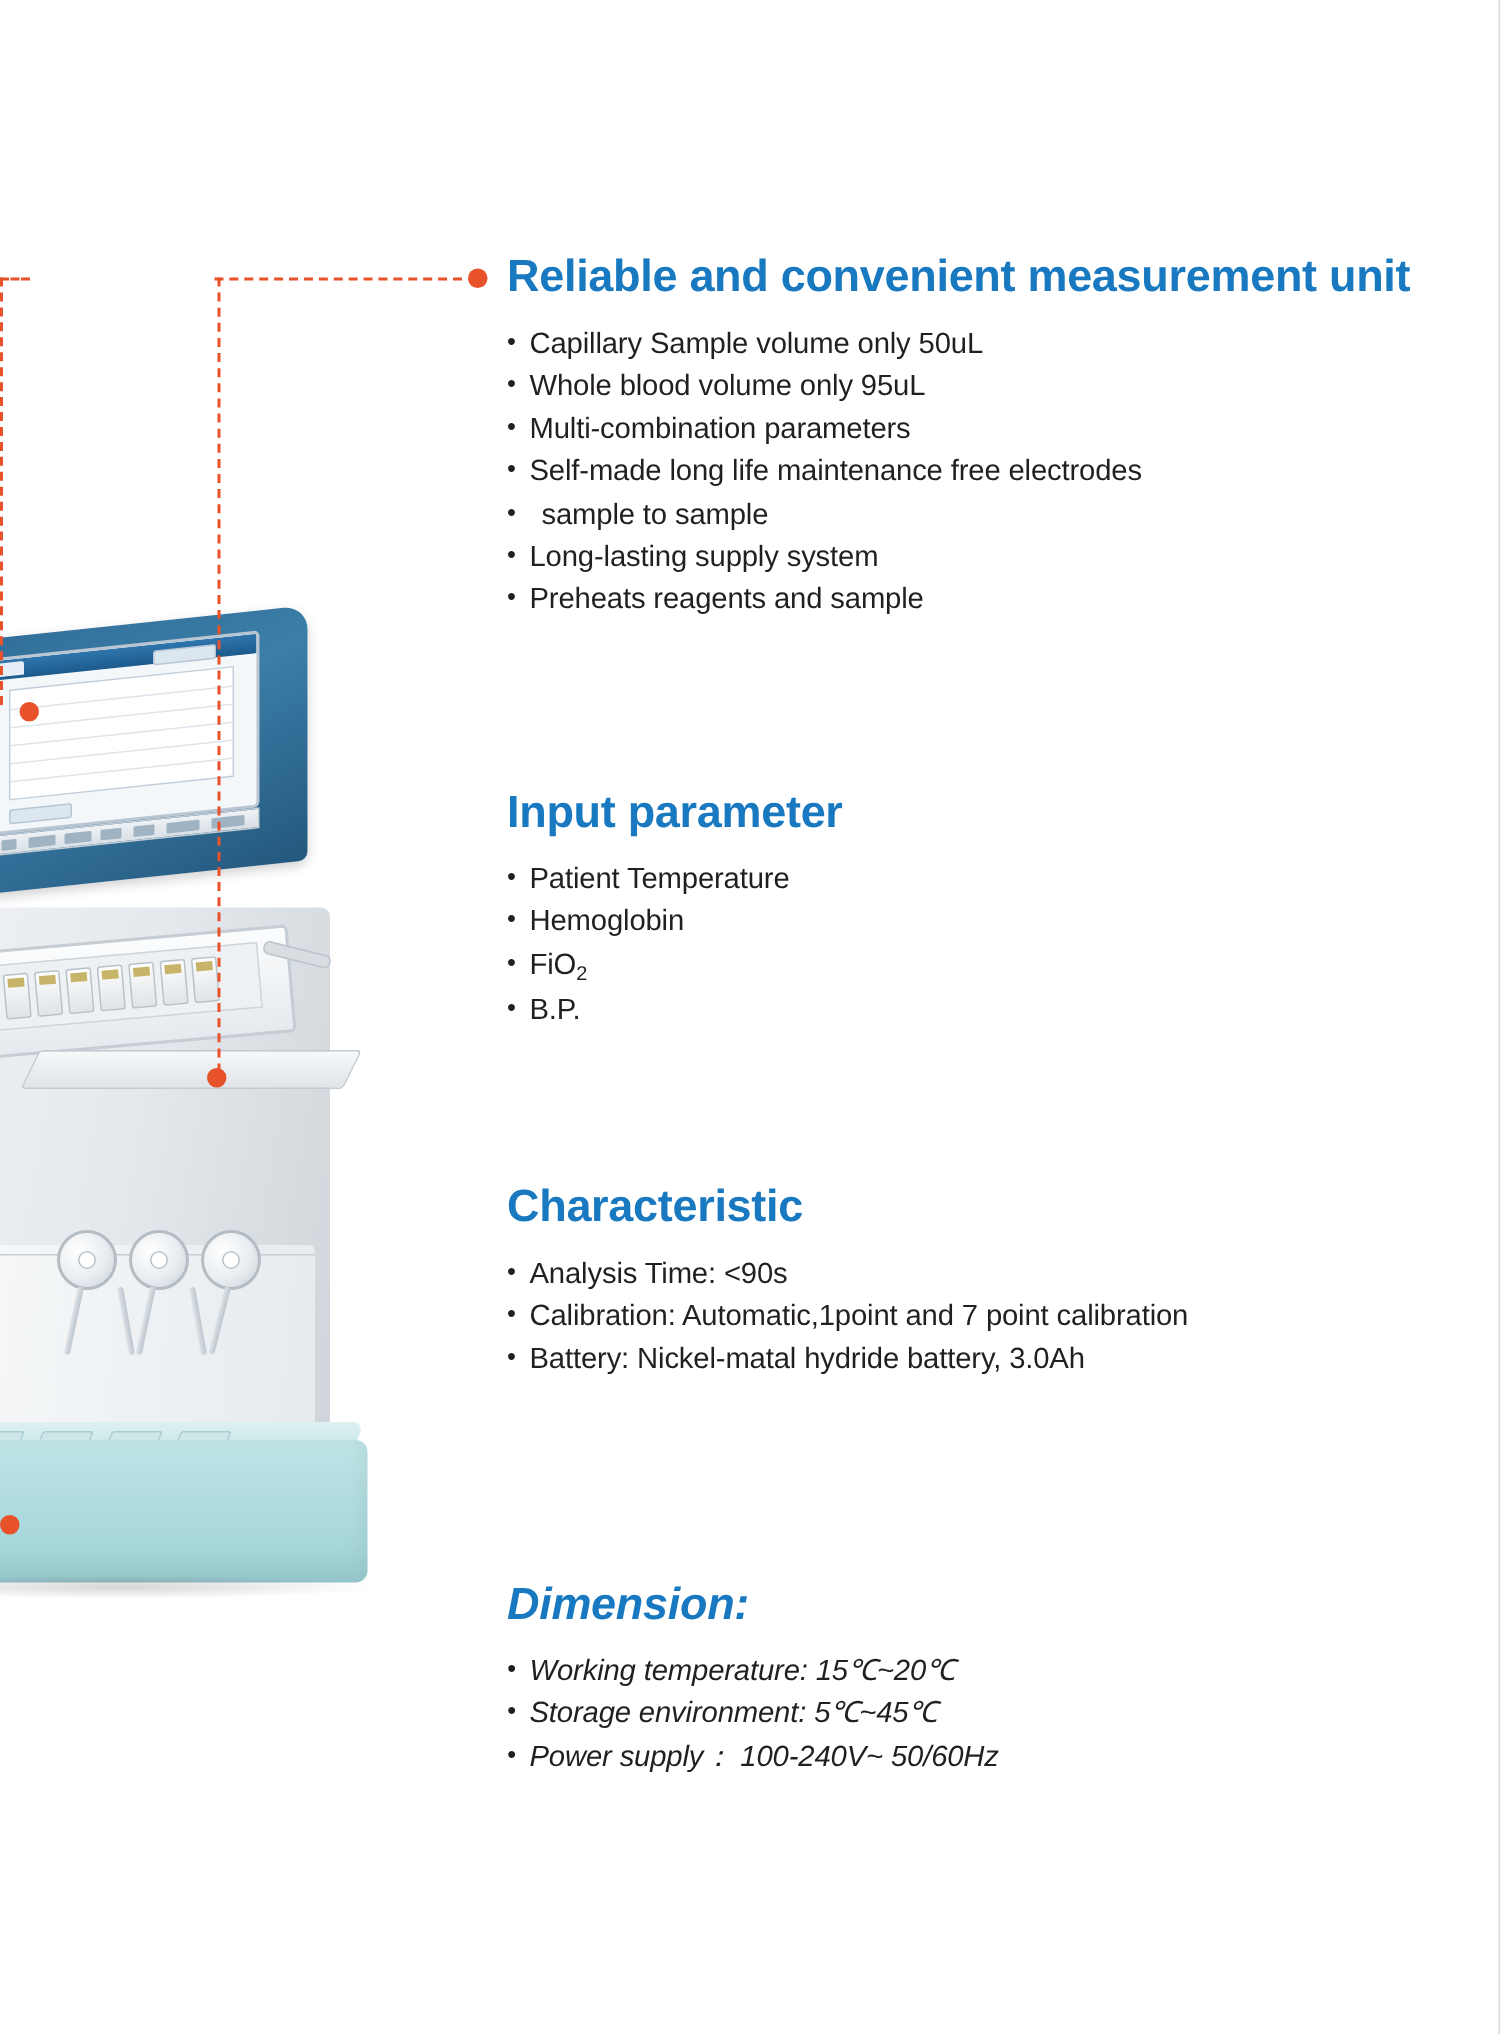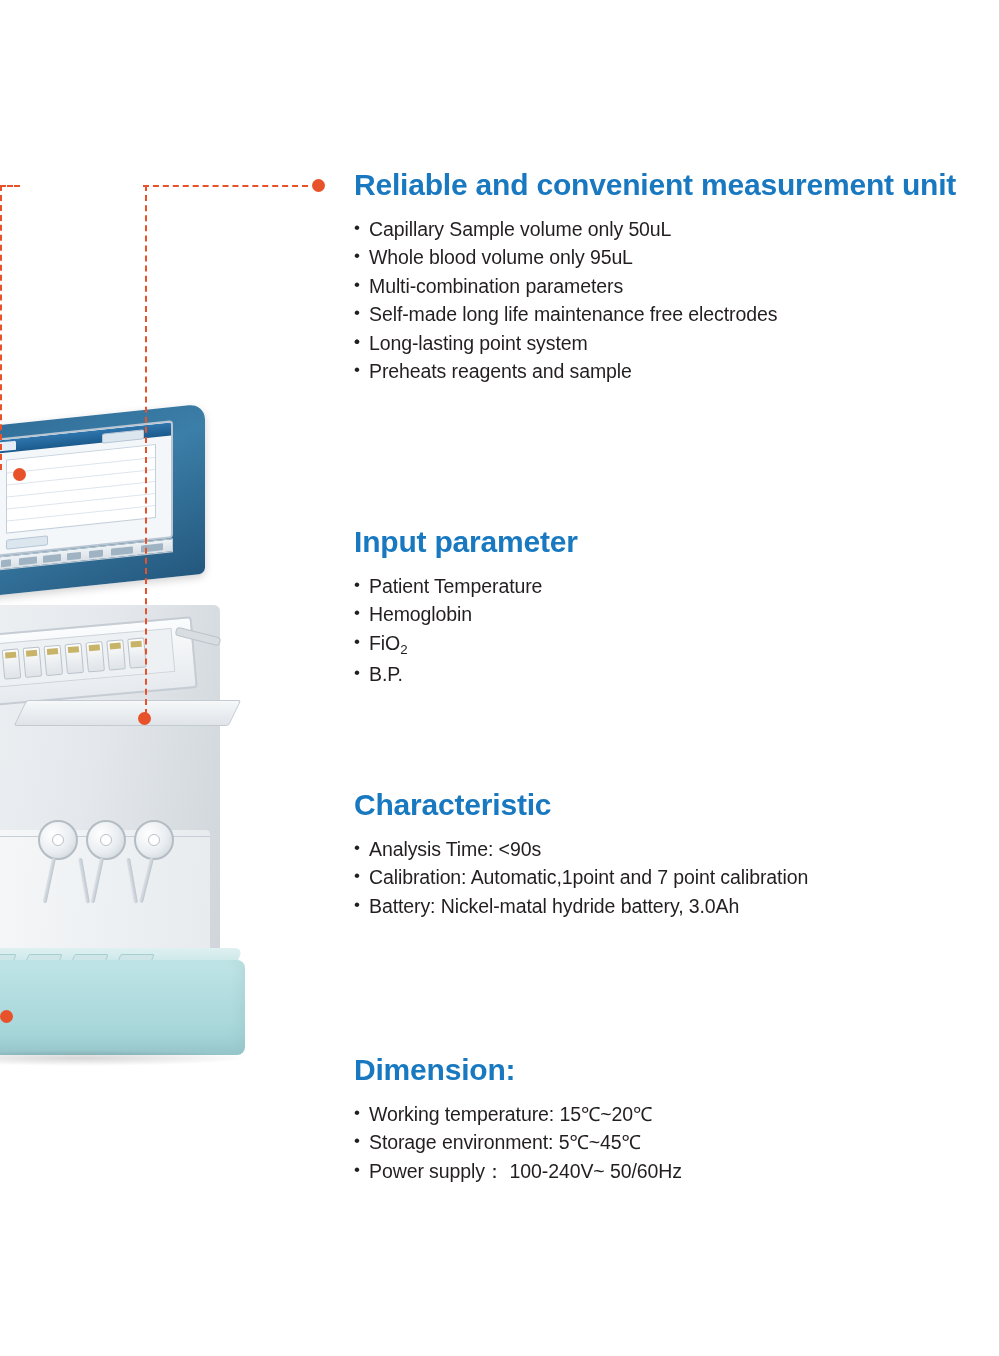--- a/index.html
+++ b/index.html
@@ -35,21 +35,21 @@
   }
 
   
   .content {
     position: absolute;
     left: 338px;
     top: 0;
     width: 640px;
   }
 
-  .section { position: absolute; left: 16px; width: 640px; }
+  .section { position: absolute; left: 0; width: 640px; }
 
   .section h2 {
     margin: 0 0 14px 0;
     font-size: 30px;
     font-weight: 700;
     color: #1878c0;
     letter-spacing: -0.2px;
     line-height: 1.1;
   }
 
@@ -77,21 +77,21 @@
   ul.bullets li .cont {
     display: block;
     padding-left: 8px;
   }
   sub { font-size: 0.68em; vertical-align: baseline; position: relative; top: 4px; }
 
   
   #sec-measurement { top: 168px; }
   #sec-input       { top: 525px; }
   #sec-char        { top: 788px; }
-  #sec-dim         { top: 1053px; }
+  #sec-dim         { top: 1053px; font-style: italic; }
 
   
   .callout { position: absolute; }
   .dash-h {
     position: absolute;
     height: 0;
     border-top: 2px dashed #e8522a;
   }
   .dash-v {
     position: absolute;
@@ -351,22 +351,23 @@
 <div class="content">
 
   <section class="section" id="sec-measurement">
     <h2>Reliable and convenient measurement unit</h2>
     <ul class="bullets">
       <li>Capillary Sample volume only 50uL</li>
       <li>Whole blood volume only 95uL</li>
       <li>Multi-combination parameters</li>
       <li>Self-made long life maintenance free electrodes</li>
       <li>
+        <span class="cont">sample to sample</span>
       </li>
-      <li>Long-lasting point system</li>
+      <li>Long-lasting supply system</li>
       <li>Preheats reagents and sample</li>
     </ul>
   </section>
 
   <section class="section" id="sec-input">
     <h2>Input parameter</h2>
     <ul class="bullets">
       <li>Patient Temperature</li>
       <li>Hemoglobin</li>
       <li>FiO<sub>2</sub></li>

